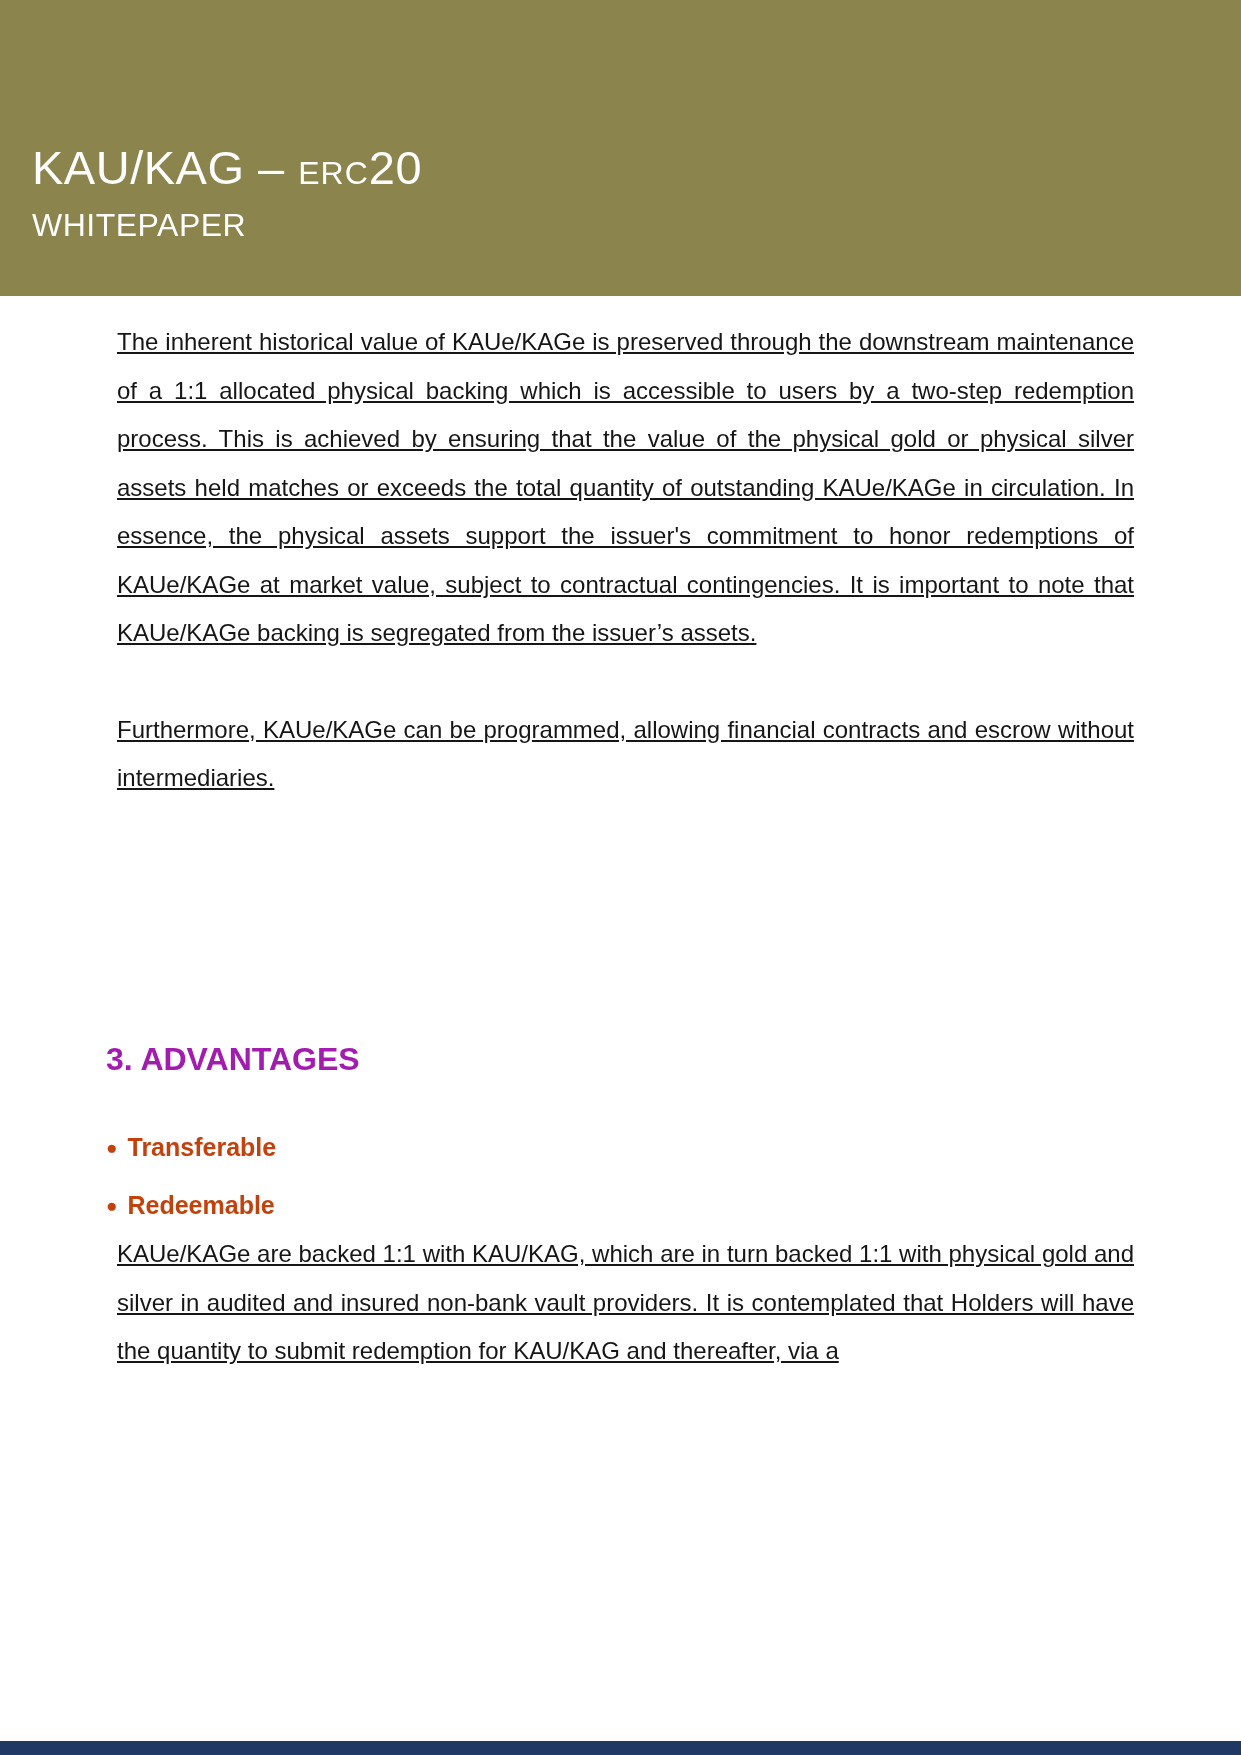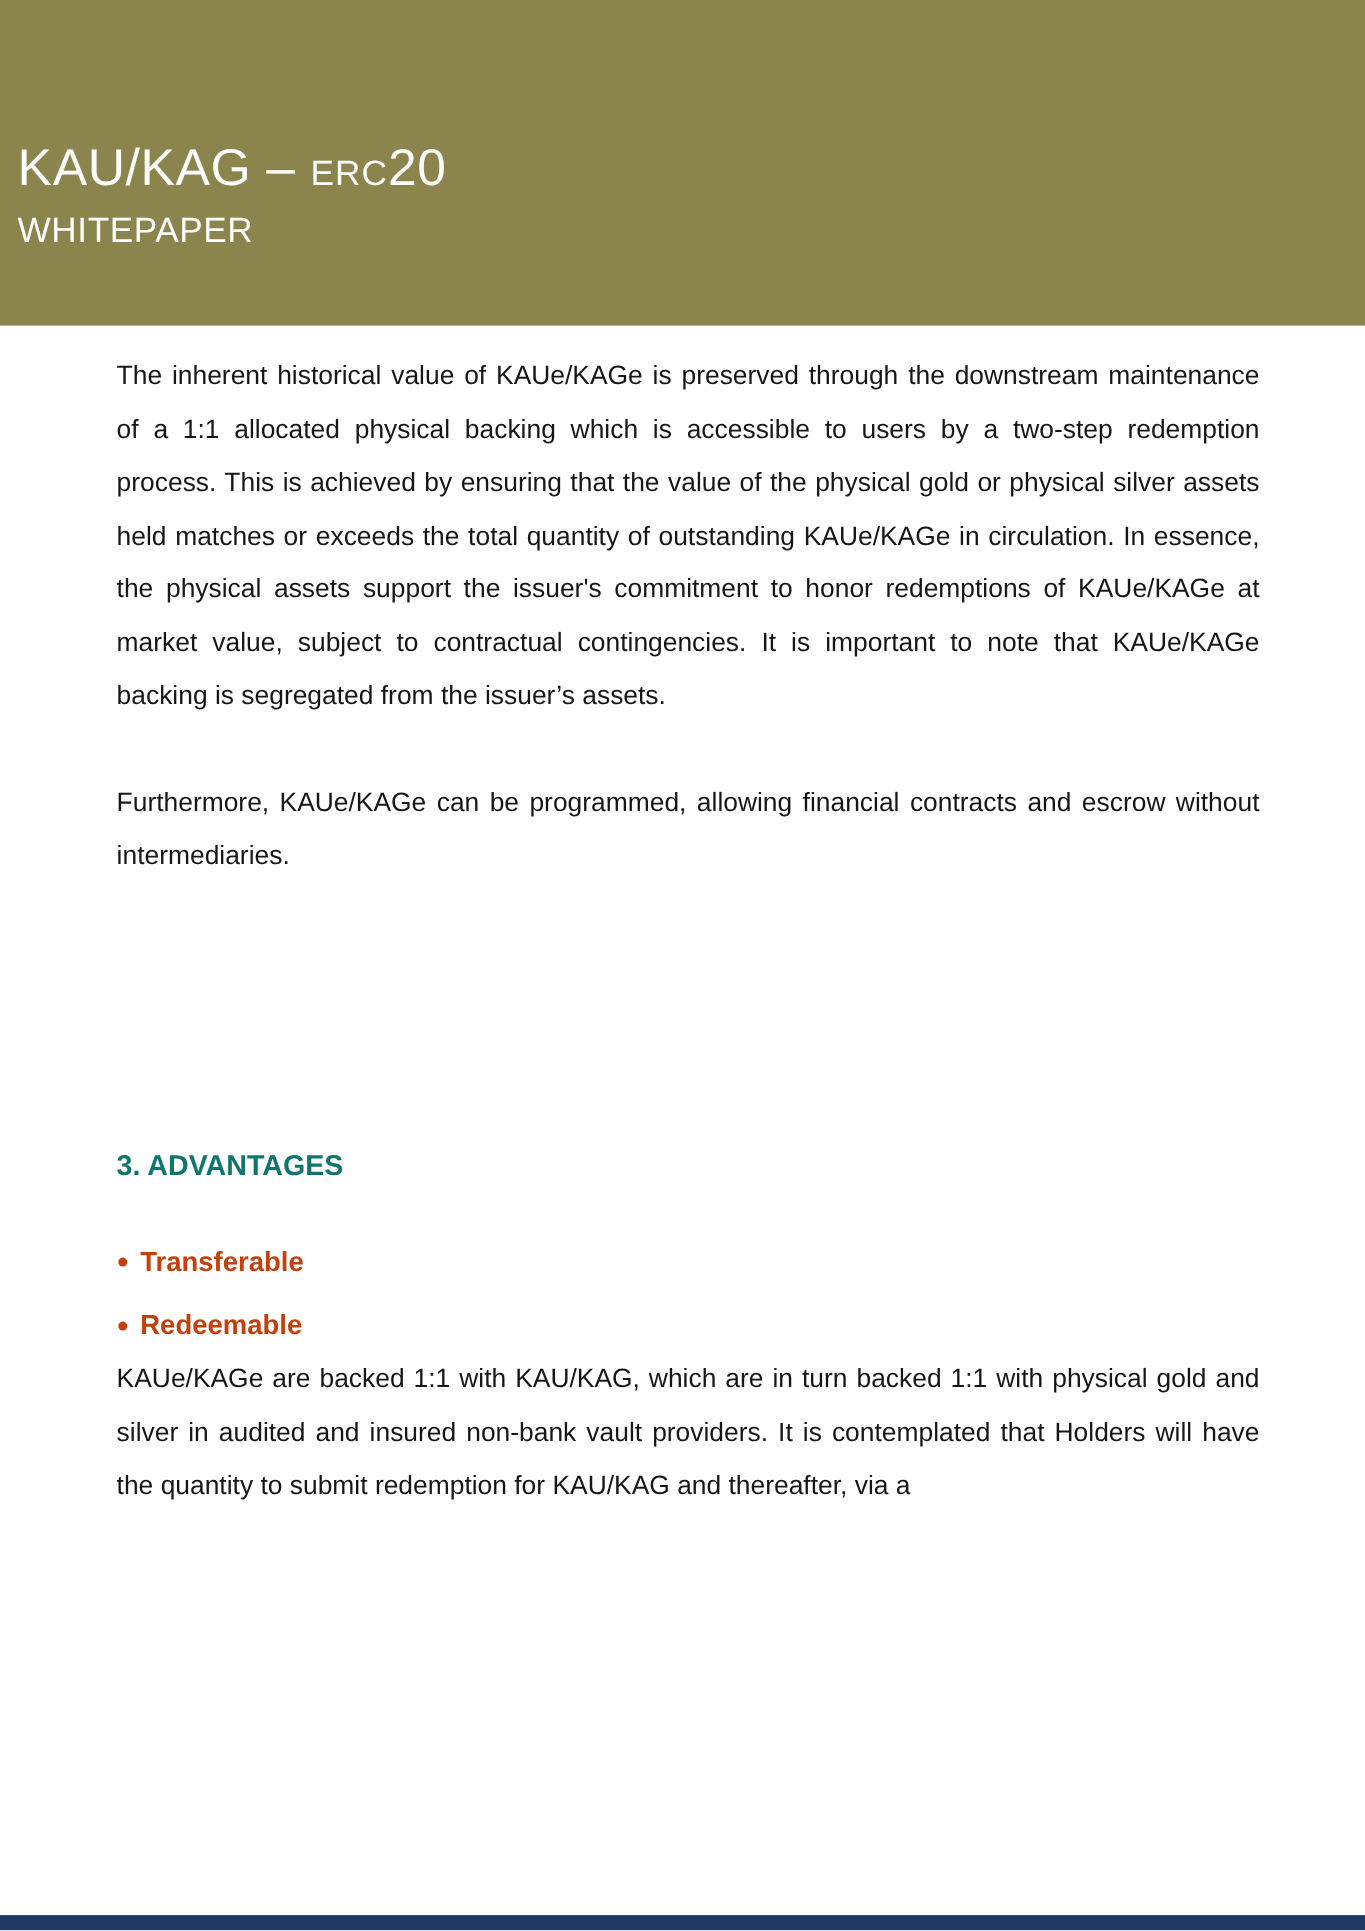--- a/index.html
+++ b/index.html
@@ -17,52 +17,53 @@
   }
 
   
   .header-banner {
     width: 100%;
     height: 296px;
     box-sizing: border-box;
     padding: 126px 40px 0 16px;
   }
   .page-title {
-    margin: 0;
+    margin: 16px;
     font-weight: 400;
     color: #fdfdfd;
     line-height: 52px;
     letter-spacing: 0.5px;
   }
   .title-main { font-size: 47px; }
   .title-erc  { font-size: 32px; letter-spacing: 1px; }
   .title-suffix { font-size: 47px; }
   .title-line { display: block; }
 
   
   .content {
     margin: 0 96px 0 106px;
     color: #161616;
   }
   .body-par {
-    margin: 0;
+    margin: 11px;
     font-size: 24px;
     line-height: 48.5px;
     text-align: justify;
     overflow-wrap: normal;
+    text-decoration: underline;
   }
   .par-intro { margin-top: 22px; }
   .par-programmable { margin-top: 48px; }
 
   .section-heading {
     margin: 232px 0 0 0;
-    font-size: 26px;
+    font-size: 32px;
     font-weight: 700;
     line-height: 48.5px;
-    color: #0f766e;
+    color: #a21caf;
   }
 
   .advantage-title {
     margin: 0;
     font-size: 25px;
     font-weight: 700;
     line-height: 48.5px;
     color: #c2410c;
   }
   .advantage-title-1 { margin-top: 40px; }

